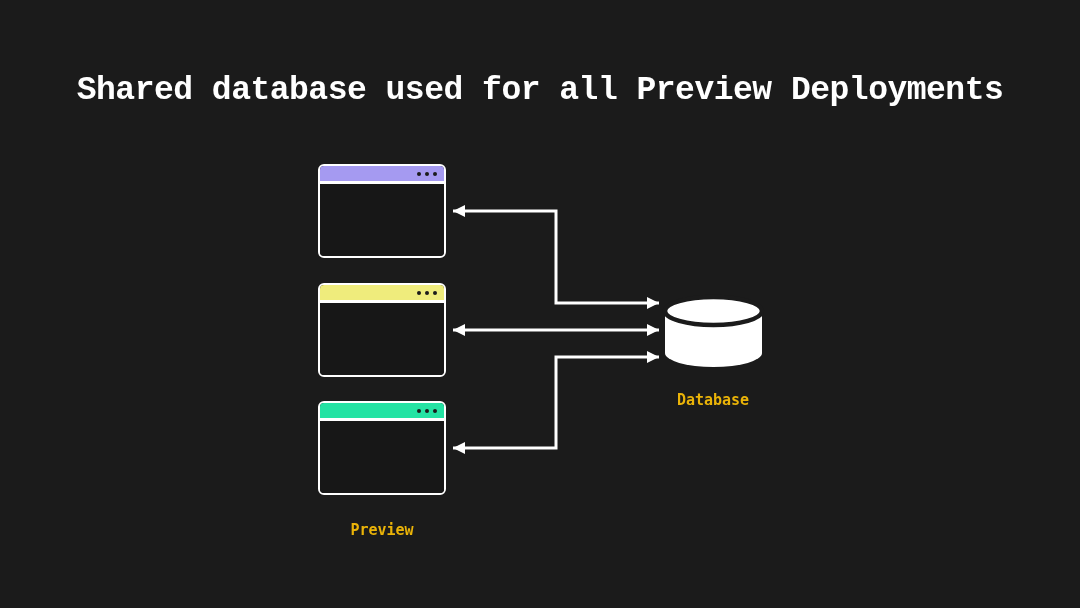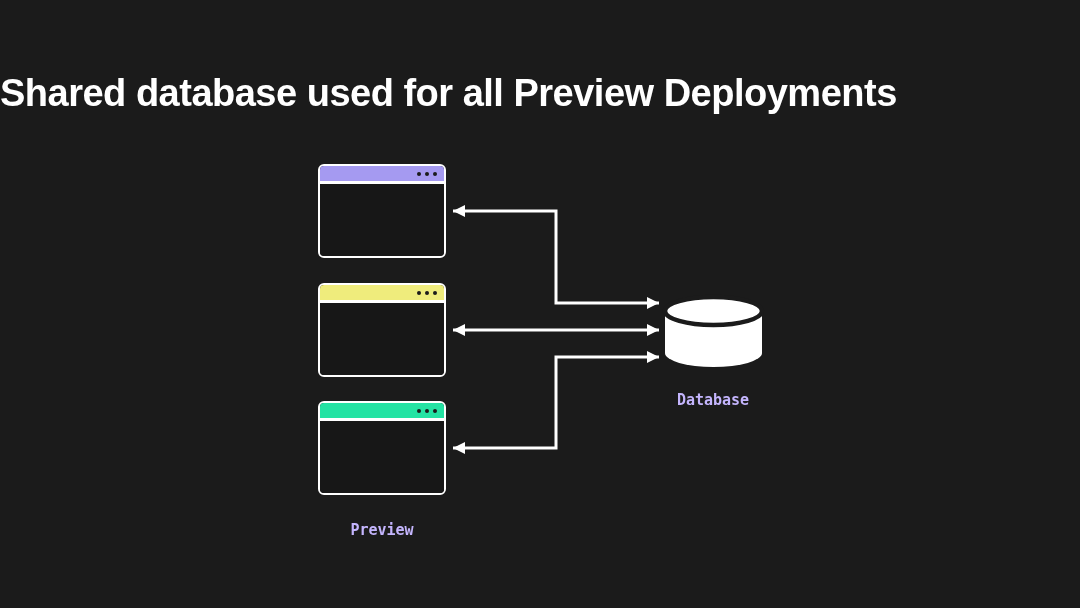--- a/index.html
+++ b/index.html
@@ -14,24 +14,25 @@
     background: #1b1b1b;
     overflow: hidden;
     font-family: "Liberation Sans", sans-serif;
   }
   .title {
     position: absolute;
     top: 72px;
     left: 0;
     width: 100%;
     margin: 0;
+    text-align: center;
     color: #ffffff;
-    font-family: Liberation Sans, sans-serif;
+    font-family: Liberation Mono, monospace;
     font-weight: 700;
-    font-size: 38px;
+    font-size: 33px;
     letter-spacing: -0.5px;
   }
   .window {
     position: absolute;
     left: 318px;
     width: 128px;
     height: 94px;
     box-sizing: border-box;
     border: 2px solid #ffffff;
     border-radius: 6px;
@@ -55,21 +56,21 @@
     height: 4px;
     border-radius: 50%;
     background: #1b1b1b;
   }
   .window-body {
     height: 100%;
     background: #171717;
   }
   .mono-label {
     position: absolute;
-    color: #c4b5fd;
+    color: #eab308;
     font-family: "DejaVu Sans Mono", "Liberation Mono", monospace;
     font-weight: 700;
     font-size: 15px;
     text-align: center;
   }
   .previews-label {
     left: 318px;
     width: 128px;
     top: 521px;
   }

